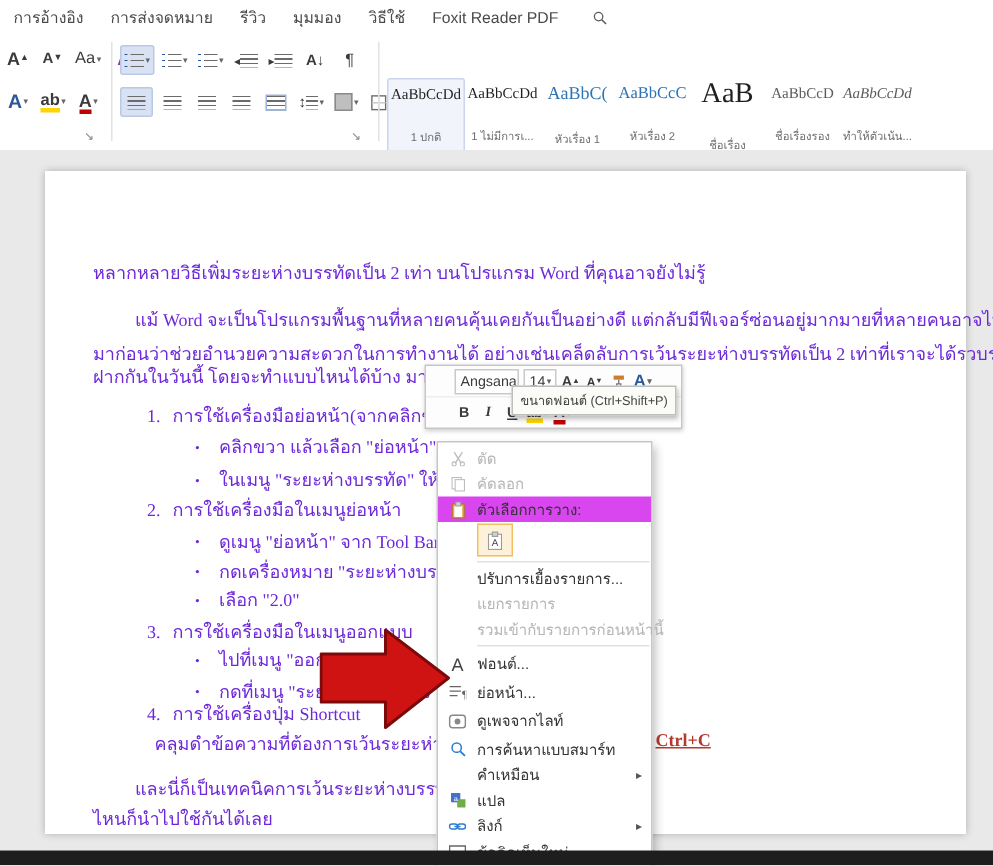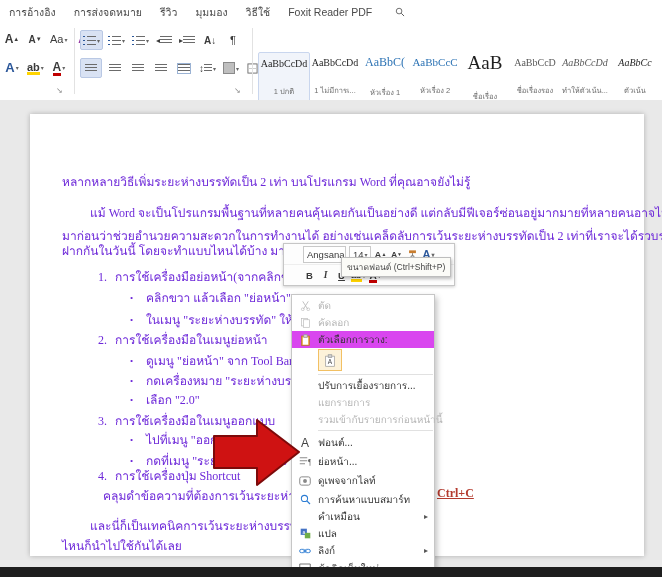--- a/index.html
+++ b/index.html
@@ -238,24 +238,20 @@
         <span class="sample" style="font-size:19px;">AaB</span>
         <span class="slabel">ชื่อเรื่อง</span>
         </div>
       <div class="stylecard">
         <span class="sample" style="color:#5a5a5a;">AaBbCcD</span>
         <span class="slabel">ชื่อเรื่องรอง</span>
         </div>
       <div class="stylecard">
         <span class="sample" style="font-style:italic;color:#5a5a5a;">AaBbCcDd</span>
         <span class="slabel">ทำให้ตัวเน้น...</span>
-        </div>
-      <div class="stylecard">
-        <span class="sample" style="font-style:italic;">AaBbCc</span>
-        <span class="slabel">ตัวเน้น</span>
         </div>
     </div>
     <div class="rgroup-label" style="left:410px;width:90px;">สไตล์</div>
   </div>
 
   <div class="doc-area">
     <div class="page">
       <div class="dl" style="left:32px;top:58px;"><span>หลากหลายวิธีเพิ่มระยะห่างบรรทัดเป็น 2 เท่า บนโปรแกรม Word ที่คุณอาจยังไม่รู้</span></div>
       <div class="dl" style="left:60px;top:89px;"><span>แม้ Word จะเป็นโปรแกรมพื้นฐานที่หลายคนคุ้นเคยกันเป็นอย่างดี แต่กลับมีฟีเจอร์ซ่อนอยู่มากมายที่หลายคนอาจไม่รู้</span></div>
       <div class="dl" style="left:32px;top:112px;"><span>มาก่อนว่าช่วยอำนวยความสะดวกในการทำงานได้ อย่างเช่นเคล็ดลับการเว้นระยะห่างบรรทัดเป็น 2 เท่าที่เราจะได้รวบรวมมา</span></div>

